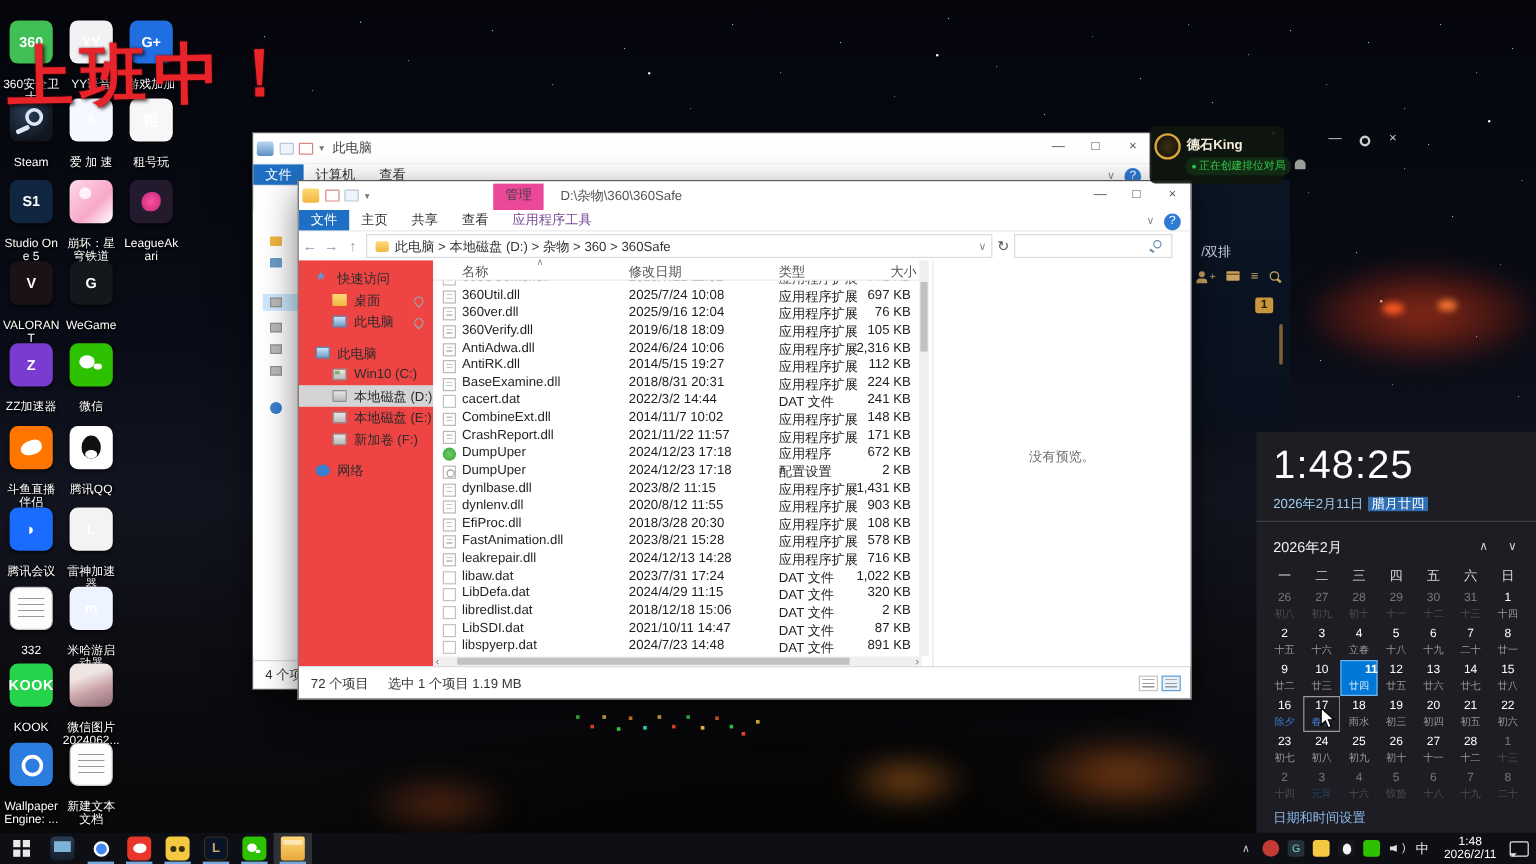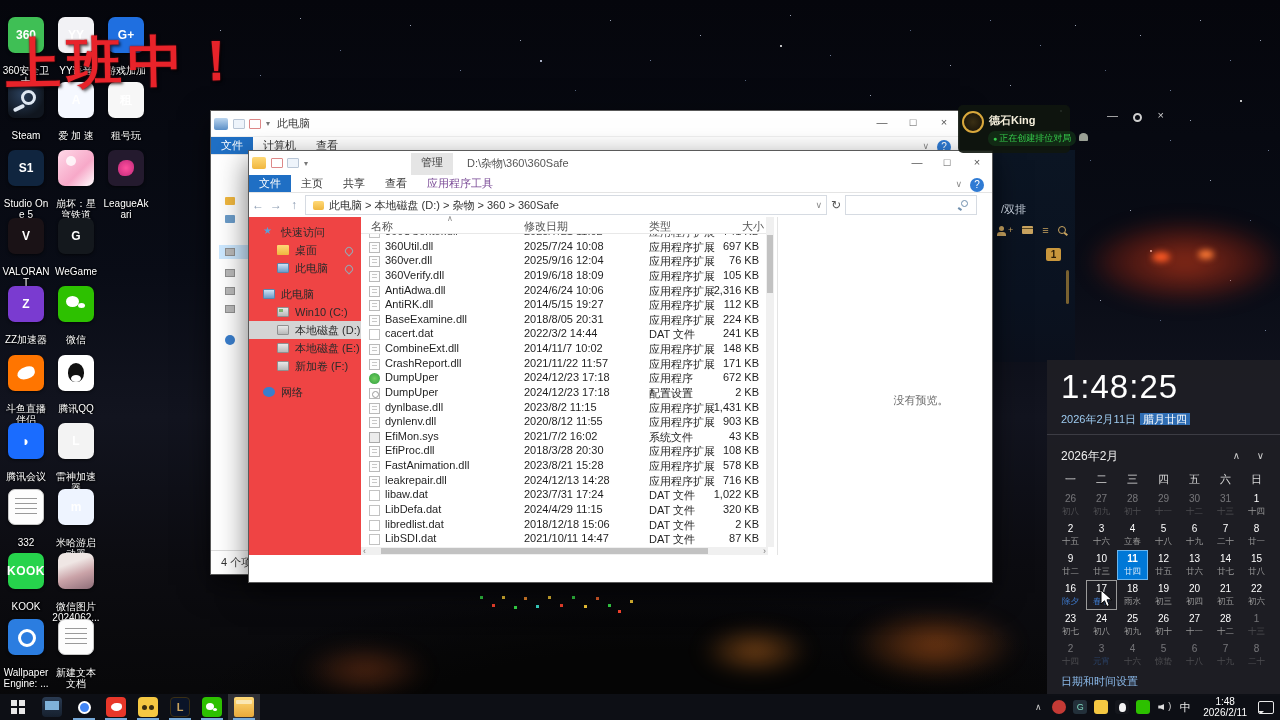--- a/index.html
+++ b/index.html
@@ -85,21 +85,21 @@
   .ticon.pc{background:linear-gradient(180deg,#bcd6ef,#5b8fc7);}
   .qat{width:12px;height:10px;border:1px solid #b9c6d6;background:#eef4fb;margin:0 2px;border-radius:1px;}
   .qat.red{background:#fff;border-color:#d88;}
   .caret{color:#777;font-size:8px;margin:0 3px;}
   .rtabs{position:absolute;left:0;right:0;display:flex;align-items:stretch;font-size:11px;color:#333;background:#fff;border-bottom:1px solid #e4e4e4;}
   .rtab{padding:2px 10px;display:flex;align-items:center;}
   .rtab.file{background:#1f6fc4;color:#fff;}
   .rtab.ctx{color:#7a4a96;}
   .help{position:absolute;width:14px;height:14px;border-radius:50%;background:#2f7bd4;color:#fff;font-size:10px;line-height:14px;text-align:center;}
   .chev{position:absolute;color:#888;font-size:9px;}
-  .ctxtab{position:absolute;background:#e5e5e5;color:#3c3c3c;font-size:11px;padding:2px 10px;border-radius:0 0 0 0;}
+  .ctxtab{position:absolute;background:#ec4899;color:#3c3c3c;font-size:11px;padding:2px 10px;border-radius:0 0 0 0;}
   
   .addr{position:absolute;left:0;right:0;display:flex;align-items:center;background:#fff;}
   .navbtn{color:#8a9ab0;font-size:12px;width:18px;text-align:center;}
   .crumbbox{height:20px;border:1px solid #d6dbe2;background:#fff;display:flex;align-items:center;font-size:11px;color:#333;padding:0 4px;overflow:hidden;white-space:nowrap;}
   .searchbox{height:20px;border:1px solid #d6dbe2;background:#fff;position:relative;}
   .mag{position:absolute;right:8px;top:4px;width:7px;height:7px;border:1.5px solid #6f8fae;border-radius:50%;}
   .mag::after{content:"";position:absolute;width:4px;height:1.5px;background:#6f8fae;left:-4px;top:7px;transform:rotate(35deg);}
   
   .nav-item{position:relative;height:18px;display:flex;align-items:center;font-size:11px;color:#2b2b2b;white-space:nowrap;}
   .nav-item.lvl1{padding-left:14px;}
@@ -172,21 +172,21 @@
   .cal-up{position:absolute;right:40px;top:90px;color:#ccc;font-size:10px;}
   .cal-dn{position:absolute;right:16px;top:90px;color:#ccc;font-size:10px;}
   .cal-grid{position:absolute;left:8px;top:112px;width:217px;display:grid;grid-template-columns:repeat(7,31px);}
   .wd{height:18px;text-align:center;font-size:11px;color:#d8d8d8;}
   .day{height:30px;text-align:center;position:relative;}
   .day .n{font-size:10px;line-height:14px;margin-top:2px;color:#fff;}
   .day .l{font-size:8.5px;line-height:10px;color:#9a9a9a;}
   .day.dim{opacity:.38;}
   .day.fest .l{color:#3d78c9;}
   .day.today{background:#0078d7;box-shadow:inset 0 0 0 1px #6db5ec;}
-  .day.today .n{font-weight:bold;}
+  .day.today .n{font-weight:bold;text-align:right;}
   .day.today .l{color:#dceaf8;}
   .day.hover{box-shadow:inset 0 0 0 1px #9a9a9a;}
   .cal-link{position:absolute;left:14px;top:314px;font-size:11px;color:#8ab8e8;}
   
   .taskbar{position:absolute;left:0;top:694px;width:1280px;height:26px;background:rgba(14,16,22,.95);z-index:70;display:flex;align-items:center;}
   .tb-slot{width:32px;height:26px;display:flex;align-items:center;justify-content:center;position:relative;}
   .tb-slot.run::after{content:"";position:absolute;left:5px;right:5px;bottom:0;height:2px;background:#76a9d8;}
   .tb-slot.active{background:rgba(255,255,255,.14);}
   .tb-start{width:36px;}
   .winlogo{width:6px;height:6px;background:#e8e8e8;box-shadow:8px 0 #e8e8e8,0 8px #e8e8e8,8px 8px #e8e8e8;margin:-8px 0 0 -8px;}
@@ -482,21 +482,21 @@
         </div>
 
         <div class="nav-item lvl1 gap">
           <span class="nico n-net"></span>
           <span>网络</span>
         </div>
 
     </div>
 
     <div style="position:absolute;left:112px;top:66px;width:407px;height:17px;border-bottom:1px solid #e8e8e8;background:#fff;">
-      <span class="fcols" style="left:10px;top:2px;">名称</span>
+      <span class="fcols" style="left:24px;top:2px;">名称</span>
       <span class="fcols" style="left:86px;top:-3px;font-size:8px;color:#888;">∧</span>
       <span class="fcols" style="left:163px;top:2px;">修改日期</span>
       <span class="fcols" style="left:288px;top:2px;">类型</span>
       <span class="fcols" style="left:381px;top:2px;">大小</span>
     </div>
 
     <div style="position:absolute;left:112px;top:83px;width:407px;height:315px;overflow:hidden;background:#fff;">
 
         <div class="frow part">
           <span class="ficon f-dll"></span>
@@ -542,21 +542,21 @@
           <span class="ficon f-dll"></span>
           <span class="fname">AntiRK.dll</span>
           <span class="fdate">2014/5/15 19:27</span>
           <span class="ftype">应用程序扩展</span>
           <span class="fsize">112 KB</span>
         </div>
 
         <div class="frow">
           <span class="ficon f-dll"></span>
           <span class="fname">BaseExamine.dll</span>
-          <span class="fdate">2018/8/05 20:31</span>
+          <span class="fdate">2018/8/31 20:31</span>
           <span class="ftype">应用程序扩展</span>
           <span class="fsize">224 KB</span>
         </div>
 
         <div class="frow">
           <span class="ficon f-dat"></span>
           <span class="fname">cacert.dat</span>
           <span class="fdate">2022/3/2 14:44</span>
           <span class="ftype">DAT 文件</span>
           <span class="fsize">241 KB</span>
@@ -603,27 +603,20 @@
         </div>
 
         <div class="frow">
           <span class="ficon f-dll"></span>
           <span class="fname">dynlenv.dll</span>
           <span class="fdate">2020/8/12 11:55</span>
           <span class="ftype">应用程序扩展</span>
           <span class="fsize">903 KB</span>
         </div>
 
-        <div class="frow">
-          <span class="ficon f-sys"></span>
-          <span class="fname">EfiMon.sys</span>
-          <span class="fdate">2021/7/2 16:02</span>
-          <span class="ftype">系统文件</span>
-          <span class="fsize">43 KB</span>
-        </div>
 
         <div class="frow">
           <span class="ficon f-dll"></span>
           <span class="fname">EfiProc.dll</span>
           <span class="fdate">2018/3/28 20:30</span>
           <span class="ftype">应用程序扩展</span>
           <span class="fsize">108 KB</span>
         </div>
 
         <div class="frow">
@@ -687,23 +680,31 @@
     <div class="sb-v" style="right:218px;top:66px;width:8px;bottom:35px;">
       <div class="thumb" style="top:18px;height:58px;"></div>
     </div>
     <div class="sb-h" style="left:112px;width:407px;bottom:27px;height:8px;">
       <span style="padding-left:2px;">‹</span>
       <div class="thumb" style="left:20px;right:60px;"></div>
       <span style="padding-right:2px;">›</span>
     </div>
 
     <div style="position:absolute;left:528px;top:66px;right:0;bottom:27px;background:#fff;border-left:1px solid #e4e4e4;">
-      <span style="position:absolute;left:50%;top:176px;transform:translateX(-50%);font-size:11px;color:#6d6d6d;white-space:nowrap;margin-left:36px;">没有预览。</span>
-    </div>
-
+      <span style="position:absolute;left:50%;top:156px;transform:translateX(-50%);font-size:11px;color:#6d6d6d;white-space:nowrap;">没有预览。</span>
+    </div>
+
+    <div class="statusbar" style="height:27px;">
+      <span style="margin-left:10px;">72 个项目</span>
+      <span style="margin-left:16px;">选中 1 个项目 1.19 MB</span>
+      <span style="margin-left:auto;margin-right:8px;display:flex;">
+        <span class="viewbtn"></span>
+        <span class="viewbtn on"></span>
+      </span>
+    </div>
   </div>
 
   <div class="lolfrag">
     <span class="lol-mode">/双排</span>
     <div class="lol-icons">
       <span class="lol-person"></span>
       <span style="color:#c8a35f;font-size:9px;margin-left:-7px;">+</span>
       <span class="lol-chest"></span>
       <span>≡</span>
       <span class="lol-search"></span>

